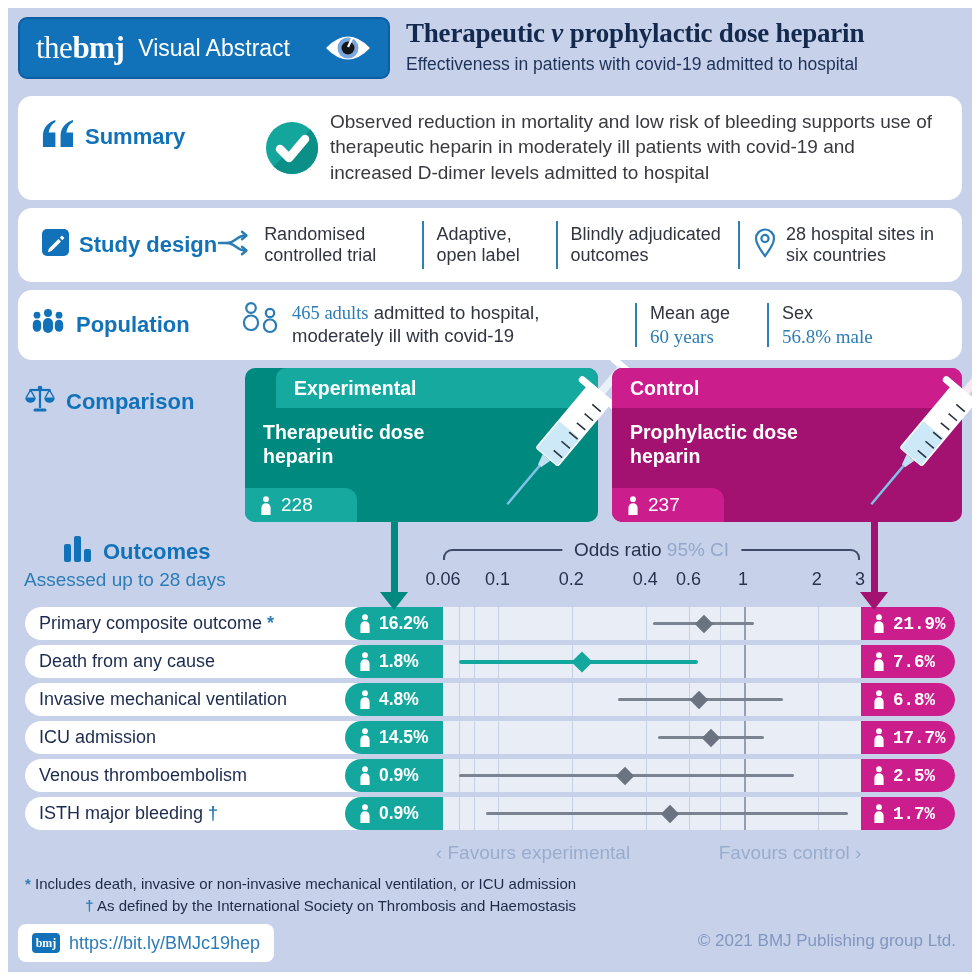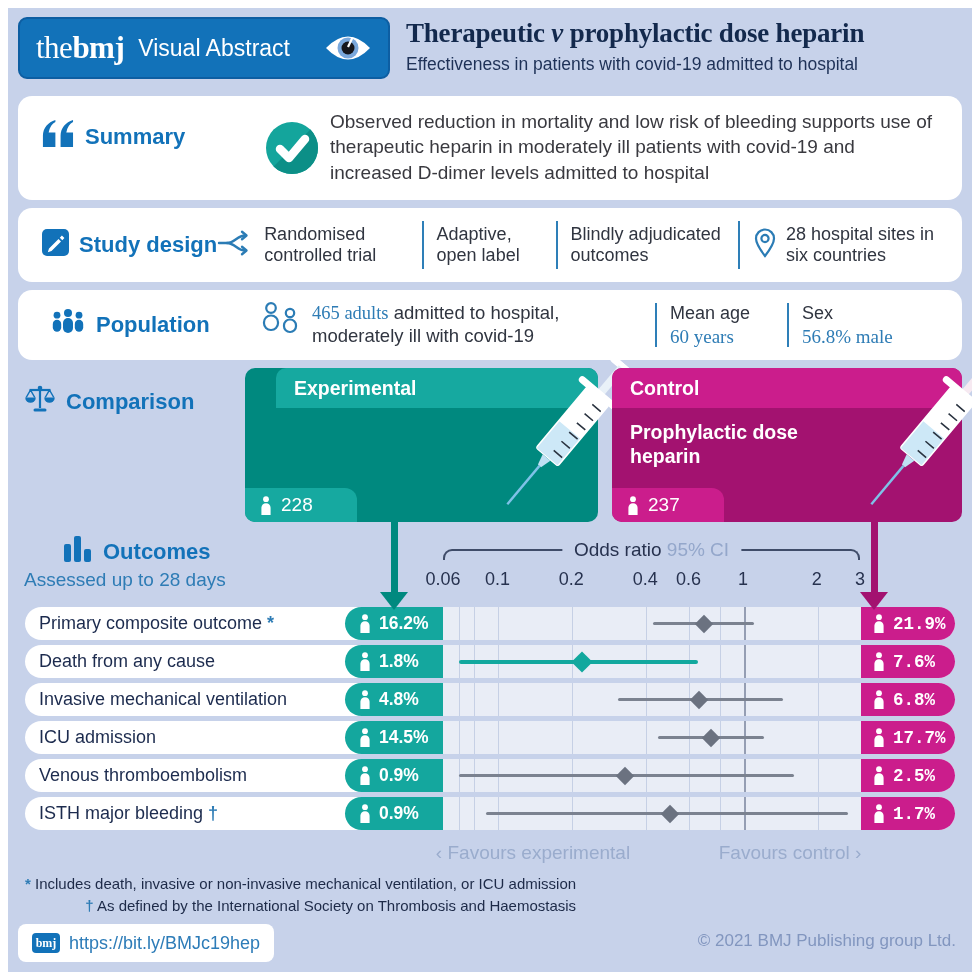--- a/index.html
+++ b/index.html
@@ -37,21 +37,21 @@
   .summary-card .sec-label{position:absolute;left:24px;top:24px;}
   .check-wrap{position:absolute;left:247px;top:25px;}
   .summary-text{position:absolute;left:312px;top:13px;right:26px;font-size:19px;line-height:1.33;color:#39393f;}
 
   .study-card{top:208px;height:74px;display:flex;align-items:center;padding:0 14px 0 24px;}
   .study-card .sec-label{width:182px;}
   .study-item{font-size:18px;line-height:1.18;color:#303540;}
   .vdiv{width:2px;height:48px;background:#2e7fb8;margin:0 13px;flex:none;}
   .vdiv.short{height:44px;}
 
-  .pop-card{top:290px;height:70px;display:flex;align-items:center;padding:0 14px 0 32px;}
+  .pop-card{top:290px;height:70px;display:flex;align-items:center;padding:0 14px 0 12px;}
   .pop-card .sec-label{width:192px;}
   .pop-text{font-size:18.5px;line-height:1.22;color:#303540;max-width:330px;margin-left:12px;}
   .serif-blue{font-family:"Liberation Serif",serif;color:#2e7cb5;}
   .fact .fl{font-size:18px;color:#303540;}
   .fact .fv{font-size:19px;margin-top:2px;}
 
   
   .comp-label{position:absolute;left:24px;top:384px;}
   .arm{position:absolute;top:368px;height:154px;border-radius:10px;}
   .arm.exp{left:245px;width:353px;background:#00897f;}
@@ -241,20 +241,21 @@
         <path d="M1.2 13.5 a5.3 5.3 0 0 0 10.6 0 Z" fill="#1272b9"></path>
         <path d="M20.2 13.5 a5.3 5.3 0 0 0 10.6 0 Z" fill="#1272b9"></path>
         <rect x="9.5" y="24.5" width="13" height="3" rx="1.5" fill="#1272b9"></rect>
       </svg>
     </span>
     <span>Comparison</span>
   </div>
 
   <div class="arm exp">
     <div class="band">Experimental</div>
+    <div class="name">Therapeutic dose heparin</div>
     <div class="nbadge">
       <svg width="12" height="19" viewBox="0 0 12 19">
           <circle cx="6" cy="3.2" r="2.9" fill="#fff"></circle>
           <path d="M6 7.2 c2.6 0 4.6 2 4.6 4.6 V19 H1.4 v-7.2 C1.4 9.2 3.4 7.2 6 7.2 Z" fill="#fff"></path>
         </svg>
       <span>228</span>
     </div>
     <span class="syringe">
       <svg width="64" height="186" viewBox="0 0 64 186">
         <rect x="17" y="0" width="30" height="7" rx="3.5" fill="#ffffff"></rect>

